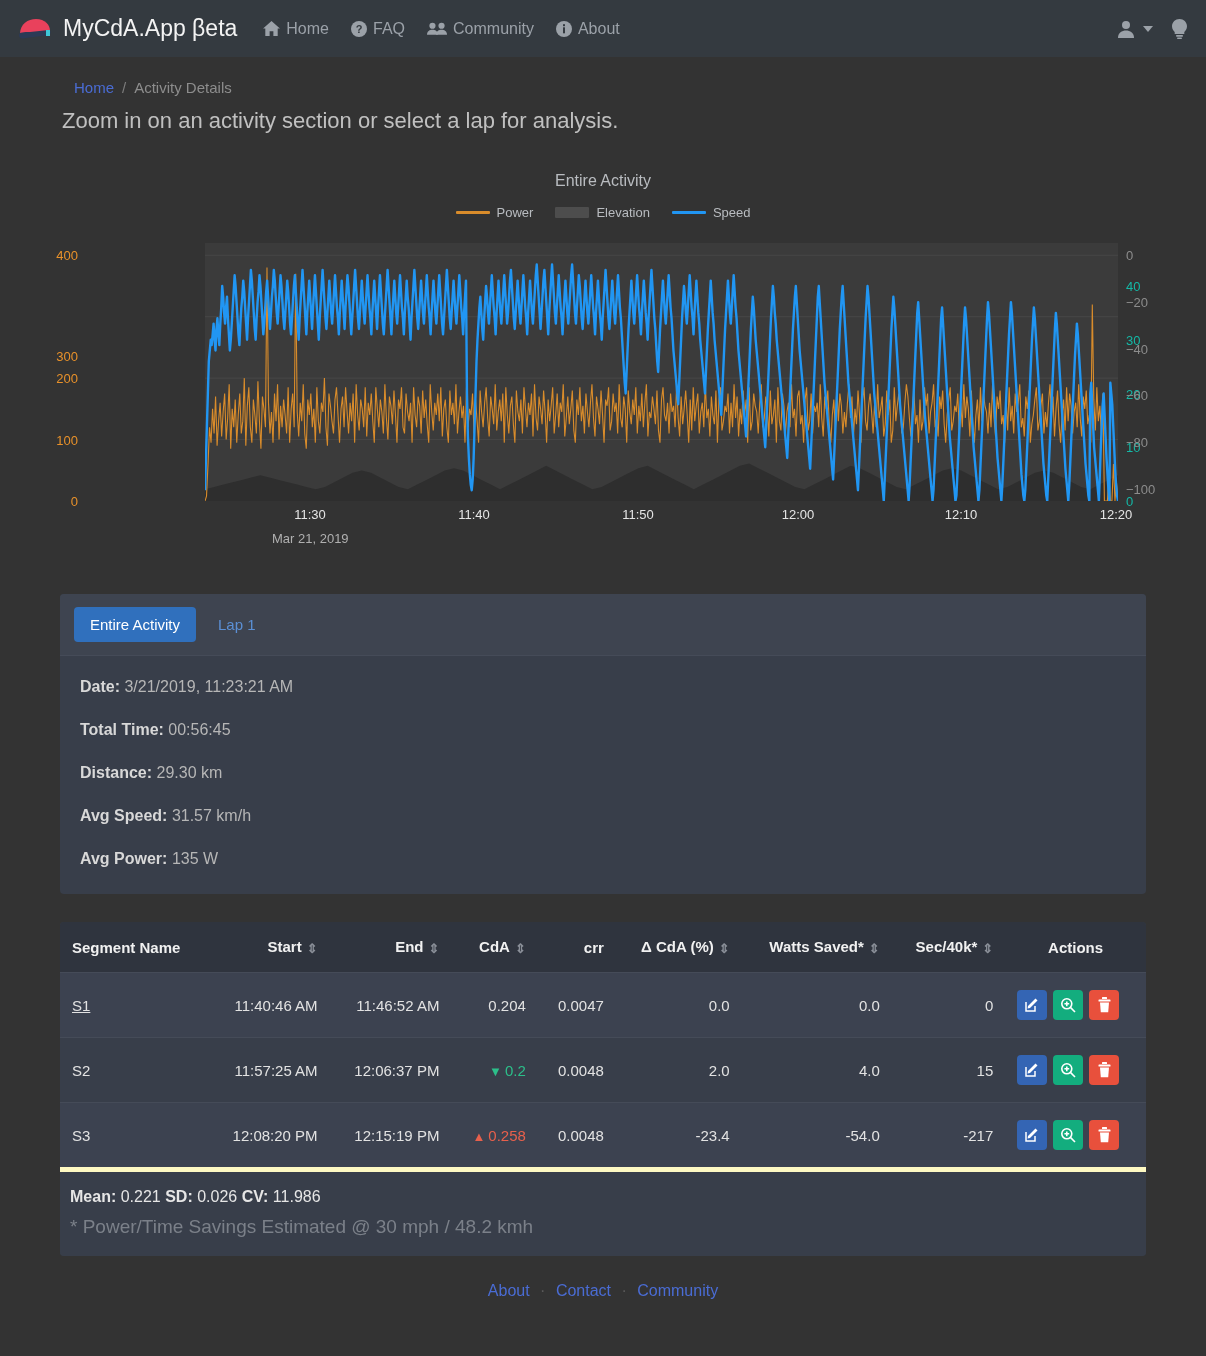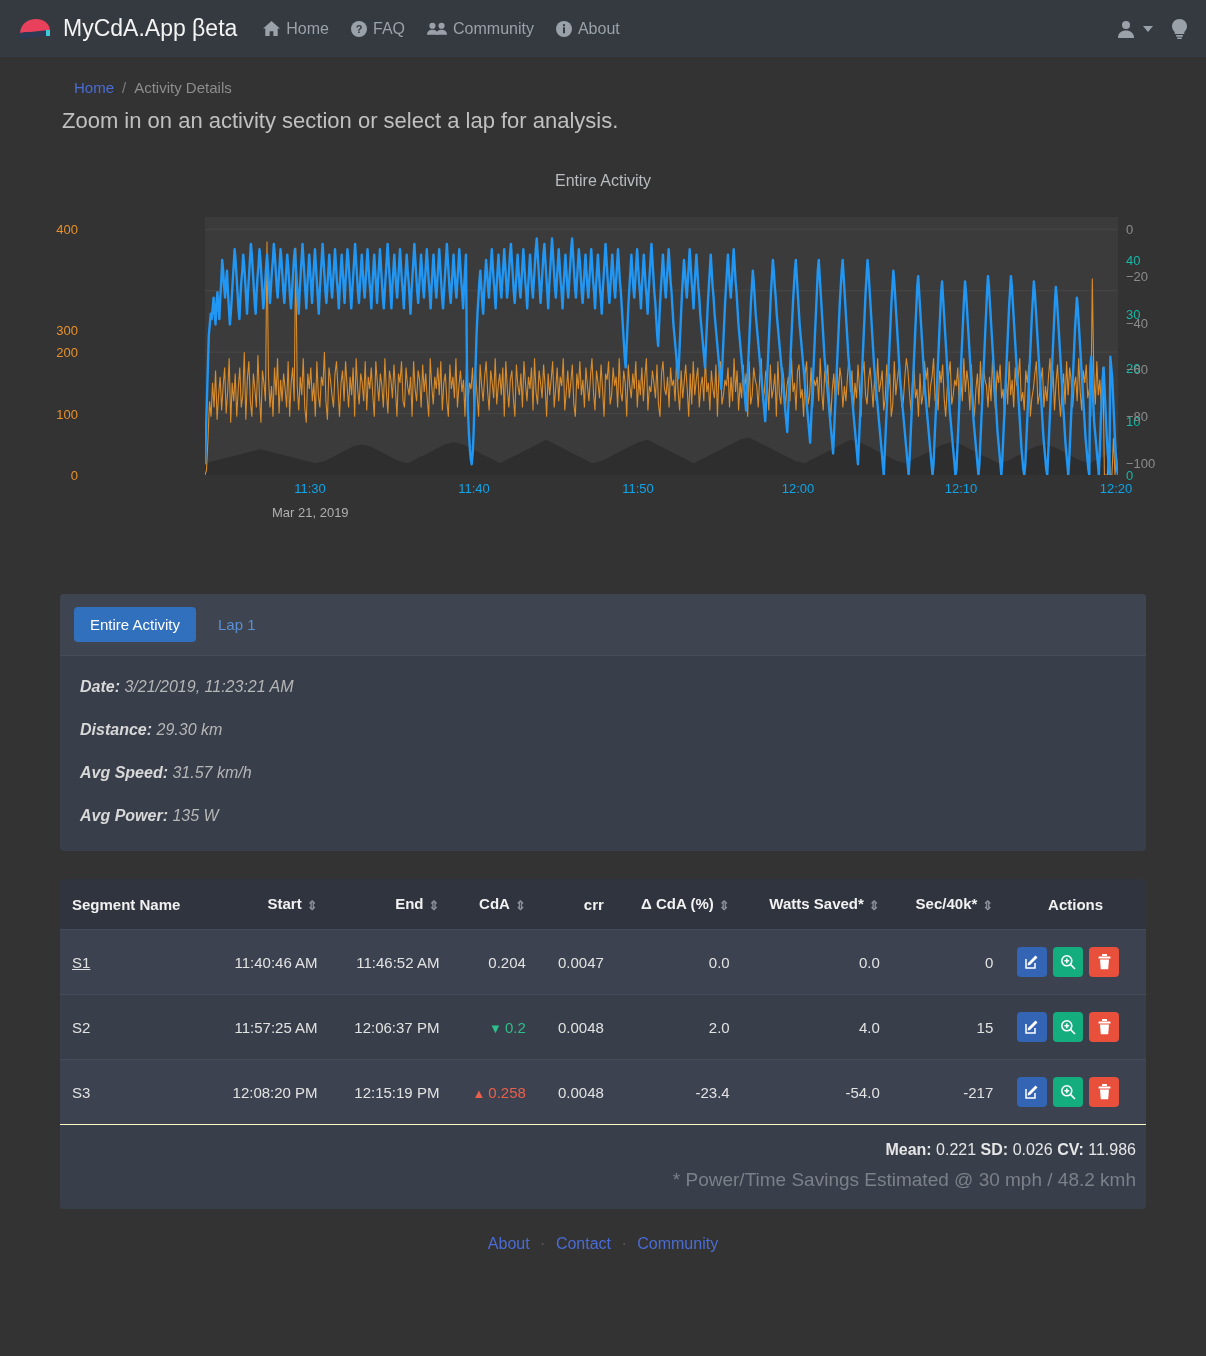--- a/index.html
+++ b/index.html
@@ -102,21 +102,21 @@
   .ytick-r1 {
     position: absolute; left: 1066px; transform: translateY(-50%);
     font-size: 13px; color: #14b8a6; width: 40px;
   }
   .ytick-r2 {
     position: absolute; left: 1066px; transform: translateY(-50%);
     font-size: 13px; color: #8c8c8c; width: 52px;
   }
   .xtick {
     position: absolute; top: 276px; transform: translateX(-50%);
-    font-size: 13px; color: #0ea5e9; white-space: nowrap;
+    font-size: 13px; color: #e5e5e5; white-space: nowrap;
   }
   .xdate {
     position: absolute; top: 300px;
     font-size: 13px; color: #b0b0b0; white-space: nowrap;
   }
 
   
   .card {
     margin-top: 52px;
     background: #383e4a;
@@ -128,21 +128,21 @@
     padding: 13px 14px;
     display: flex; align-items: center; gap: 6px;
     border-bottom: 1px solid #454b58;
   }
   .tab {
     font-size: 15px; padding: 9px 16px; border-radius: 4px;
     color: #5b8fd4; cursor: pointer; text-decoration: none;
     white-space: nowrap;
   }
   .tab.active { background: #3070bd; color: #ffffff; }
-  .card-body { padding: 22px 28px 24px 20px; font-style: italic; }
+  .card-body { padding: 22px 28px 24px 20px; }
   .stat { font-size: 16px; color: #b6b6b6; margin: 0 0 25px 0; }
   .stat:last-child { margin-bottom: 2px; }
   .stat b { color: #d8d8d8; font-weight: 700; }
 
   
   .table-wrap {
     margin-top: 28px;
     background: #383e4a;
     border-radius: 4px;
     overflow: hidden;
@@ -182,23 +182,23 @@
 
   .btn-grp { display: flex; gap: 6px; justify-content: flex-start; }
   .abtn {
     width: 30px; height: 30px; border-radius: 4px; border: none;
     display: flex; align-items: center; justify-content: center;
     cursor: pointer; padding: 0;
   }
 
   .tfoot {
     background: #383e4a;
-    text-align: right;
+    text-align: left;
     padding: 16px 10px 18px 10px;
-    border-top: 1px solid #fef9c3;
+    border-top: 5px solid #fef9c3;
   }
   .tfoot .mean { font-size: 16px; color: #e6e6e6; }
   .tfoot .mean b { font-weight: 700; }
   .tfoot .note { font-size: 19px; color: #7b8089; margin-top: 10px; }
 
   
   footer { text-align: center; padding: 26px 0 14px 0; }
   .flinks { font-size: 16px; }
   .flinks a { color: #4a6cd4; text-decoration: none; margin: 0 6px; }
   .flinks span { color: #5a5a5a; }
@@ -287,20 +287,34 @@
     <a href="#">Home</a>
     <span class="sep">/</span>
     <span>Activity Details</span>
   </nav>
 
   <p class="page-sub">Zoom in on an activity section or select a lap for analysis.</p>
 
   <div class="chart-block">
     <div class="chart-title">Entire Activity</div>
 
+    <div class="chart-legend">
+      <div class="leg">
+        <span class="swatch-line" style="background:#d98c2b"></span>
+        <span>Power</span>
+      </div>
+      <div class="leg">
+        <span class="swatch-block" style="background:#4d4d4d"></span>
+        <span>Elevation</span>
+      </div>
+      <div class="leg">
+        <span class="swatch-line" style="background:#2196f3"></span>
+        <span>Speed</span>
+      </div>
+    </div>
 
     <div class="chart-area">
       <div class="plot" id="plot"><svg width="913" height="258" viewBox="0 0 913 258">
             <line x1="0" x2="913" y1="258" y2="258" stroke="#474747" stroke-width="1"></line>
             <line x1="0" x2="913" y1="196.57142857142858" y2="196.57142857142858" stroke="#474747" stroke-width="1"></line>
             <line x1="0" x2="913" y1="135.14285714285717" y2="135.14285714285717" stroke="#474747" stroke-width="1"></line>
             <line x1="0" x2="913" y1="73.71428571428572" y2="73.71428571428572" stroke="#474747" stroke-width="1"></line>
             <line x1="0" x2="913" y1="12.285714285714306" y2="12.285714285714306" stroke="#474747" stroke-width="1"></line>
             <path d="M0.00 246.27 L9.22 243.93 L18.44 241.58 L27.67 239.24 L36.89 236.89 L46.11 234.55 L55.33 232.20 L64.56 234.55 L73.78 236.89 L83.00 239.24 L92.22 241.58 L101.44 243.93 L110.67 246.27 L119.89 243.93 L129.11 239.24 L138.33 234.55 L147.56 229.85 L156.78 227.51 L166.00 229.85 L175.22 234.55 L184.44 239.24 L193.67 243.93 L202.89 246.27 L212.11 241.58 L221.33 236.89 L230.56 232.20 L239.78 227.51 L249.00 225.16 L258.22 227.51 L267.44 232.20 L276.67 236.89 L285.89 241.58 L295.11 246.27 L304.33 241.58 L313.56 236.89 L322.78 232.20 L332.00 227.51 L341.22 222.82 L350.44 227.51 L359.67 232.20 L368.89 236.89 L378.11 241.58 L387.33 246.27 L396.56 243.93 L405.78 239.24 L415.00 234.55 L424.22 229.85 L433.44 225.16 L442.67 222.82 L451.89 227.51 L461.11 232.20 L470.33 236.89 L479.56 241.58 L488.78 246.27 L498.00 241.58 L507.22 236.89 L516.44 232.20 L525.67 227.51 L534.89 222.82 L544.11 220.47 L553.33 225.16 L562.56 229.85 L571.78 234.55 L581.00 239.24 L590.22 243.93 L599.44 246.27 L608.67 241.58 L617.89 236.89 L627.11 232.20 L636.33 227.51 L645.56 222.82 L654.78 225.16 L664.00 229.85 L673.22 234.55 L682.44 239.24 L691.67 243.93 L700.89 246.27 L710.11 241.58 L719.33 236.89 L728.56 232.20 L737.78 227.51 L747.00 225.16 L756.22 227.51 L765.44 232.20 L774.67 236.89 L783.89 241.58 L793.11 246.27 L802.33 243.93 L811.56 239.24 L820.78 234.55 L830.00 229.85 L839.22 227.51 L848.44 229.85 L857.67 234.55 L866.89 239.24 L876.11 243.93 L885.33 246.27 L894.56 241.58 L903.78 236.89 L913.00 232.20 L913 258 L0 258 Z" fill="#2e2e2e" stroke="none"></path>
             <path d="M0.00 258.00 L1.51 253.09 L3.02 221.14 L4.53 184.29 L6.05 199.64 L7.56 165.86 L9.07 190.43 L10.58 153.57 L12.09 202.71 L13.60 178.14 L15.12 159.71 L16.63 193.50 L18.14 168.93 L19.65 150.50 L21.16 196.57 L22.67 175.07 L24.19 141.29 L25.70 205.79 L27.21 165.86 L28.72 184.29 L30.23 156.64 L31.74 199.64 L33.25 172.00 L34.77 150.50 L36.28 190.43 L37.79 178.14 L39.30 135.14 L40.81 202.71 L42.32 162.79 L43.84 144.36 L45.35 184.29 L46.86 199.64 L48.37 156.64 L49.88 172.00 L51.39 190.43 L52.91 138.21 L54.42 178.14 L55.93 205.79 L57.44 153.57 L58.95 165.86 L60.46 184.29 L61.98 24.57 L63.49 159.71 L65.00 190.43 L66.51 168.93 L68.02 199.64 L69.53 150.50 L71.04 178.14 L72.56 141.29 L74.07 196.57 L75.58 162.79 L77.09 184.29 L78.60 156.64 L80.11 172.00 L81.63 190.43 L83.14 144.36 L84.65 199.64 L86.16 165.86 L87.67 150.50 L89.18 184.29 L90.70 30.71 L92.21 168.93 L93.72 193.50 L95.23 159.71 L96.74 178.14 L98.25 141.29 L99.76 190.43 L101.28 205.79 L102.79 156.64 L104.30 172.00 L105.81 150.50 L107.32 184.29 L108.83 165.86 L110.35 199.64 L111.86 144.36 L113.37 178.14 L114.88 190.43 L116.39 159.71 L117.90 168.93 L119.42 135.14 L120.93 184.29 L122.44 202.71 L123.95 150.50 L125.46 162.79 L126.97 178.14 L128.49 190.43 L130.00 156.64 L131.51 144.36 L133.02 172.00 L134.53 199.64 L136.04 165.86 L137.55 153.57 L139.07 184.29 L140.58 144.36 L142.09 168.93 L143.60 190.43 L145.11 159.71 L146.62 178.14 L148.14 150.50 L149.65 199.64 L151.16 141.29 L152.67 172.00 L154.18 187.36 L155.69 156.64 L157.21 165.86 L158.72 184.29 L160.23 144.36 L161.74 193.50 L163.25 159.71 L164.76 172.00 L166.27 150.50 L167.79 178.14 L169.30 199.64 L170.81 144.36 L172.32 165.86 L173.83 184.29 L175.34 156.64 L176.86 168.93 L178.37 190.43 L179.88 141.29 L181.39 175.07 L182.90 196.57 L184.41 153.57 L185.93 162.79 L187.44 181.21 L188.95 147.43 L190.46 172.00 L191.97 199.64 L193.48 156.64 L195.00 165.86 L196.51 144.36 L198.02 184.29 L199.53 190.43 L201.04 150.50 L202.55 168.93 L204.06 178.14 L205.58 159.71 L207.09 199.64 L208.60 144.36 L210.11 172.00 L211.62 184.29 L213.13 153.57 L214.65 162.79 L216.16 190.43 L217.67 147.43 L219.18 175.07 L220.69 156.64 L222.20 181.21 L223.72 199.64 L225.23 141.29 L226.74 168.93 L228.25 187.36 L229.76 159.71 L231.27 172.00 L232.78 150.50 L234.30 178.14 L235.81 144.36 L237.32 193.50 L238.83 165.86 L240.34 156.64 L241.85 184.29 L243.37 199.64 L244.88 147.43 L246.39 172.00 L247.90 159.71 L249.41 181.21 L250.92 141.29 L252.44 190.43 L253.95 168.93 L255.46 153.57 L256.97 175.07 L258.48 162.79 L259.99 199.64 L261.50 144.36 L263.02 184.29 L264.53 165.86 L266.04 172.00 L267.55 150.50 L269.06 190.43 L270.57 156.64 L272.09 178.14 L273.60 199.64 L275.11 147.43 L276.62 168.93 L278.13 184.29 L279.64 159.71 L281.16 144.36 L282.67 175.07 L284.18 193.50 L285.69 153.57 L287.20 165.86 L288.71 181.21 L290.23 141.29 L291.74 187.36 L293.25 168.93 L294.76 156.64 L296.27 178.14 L297.78 150.50 L299.29 199.64 L300.81 144.36 L302.32 172.00 L303.83 190.43 L305.34 162.79 L306.85 153.57 L308.36 181.21 L309.88 199.64 L311.39 147.43 L312.90 168.93 L314.41 178.14 L315.92 156.64 L317.43 190.43 L318.95 144.36 L320.46 165.86 L321.97 184.29 L323.48 159.71 L324.99 172.00 L326.50 150.50 L328.01 193.50 L329.53 141.29 L331.04 175.07 L332.55 187.36 L334.06 153.57 L335.57 165.86 L337.08 181.21 L338.60 147.43 L340.11 168.93 L341.62 199.64 L343.13 156.64 L344.64 178.14 L346.15 162.79 L347.67 144.36 L349.18 190.43 L350.69 172.00 L352.20 150.50 L353.71 184.29 L355.22 159.71 L356.74 168.93 L358.25 141.29 L359.76 193.50 L361.27 175.07 L362.78 153.57 L364.29 181.21 L365.80 165.86 L367.32 147.43 L368.83 187.36 L370.34 199.64 L371.85 156.64 L373.36 172.00 L374.87 144.36 L376.39 178.14 L377.90 162.79 L379.41 190.43 L380.92 150.50 L382.43 168.93 L383.94 184.29 L385.46 159.71 L386.97 141.29 L388.48 175.07 L389.99 193.50 L391.50 153.57 L393.01 165.86 L394.52 181.21 L396.04 147.43 L397.55 172.00 L399.06 199.64 L400.57 156.64 L402.08 162.79 L403.59 144.36 L405.11 187.36 L406.62 178.14 L408.13 150.50 L409.64 168.93 L411.15 159.71 L412.66 190.43 L414.18 141.29 L415.69 175.07 L417.20 184.29 L418.71 153.57 L420.22 165.86 L421.73 199.64 L423.25 147.43 L424.76 168.93 L426.27 181.21 L427.78 156.64 L429.29 172.00 L430.80 144.36 L432.31 190.43 L433.83 162.79 L435.34 178.14 L436.85 150.50 L438.36 184.29 L439.87 159.71 L441.38 141.29 L442.90 193.50 L444.41 168.93 L445.92 175.07 L447.43 153.57 L448.94 165.86 L450.45 181.21 L451.97 147.43 L453.48 187.36 L454.99 199.64 L456.50 156.64 L458.01 144.36 L459.52 172.00 L461.03 178.14 L462.55 159.71 L464.06 190.43 L465.57 150.50 L467.08 168.93 L468.59 162.79 L470.10 184.29 L471.62 141.29 L473.13 175.07 L474.64 193.50 L476.15 153.57 L477.66 181.21 L479.17 165.86 L480.69 147.43 L482.20 172.00 L483.71 199.64 L485.22 156.64 L486.73 187.36 L488.24 144.36 L489.75 178.14 L491.27 162.79 L492.78 150.50 L494.29 190.43 L495.80 168.93 L497.31 159.71 L498.82 184.29 L500.34 141.29 L501.85 175.07 L503.36 165.86 L504.87 193.50 L506.38 153.57 L507.89 172.00 L509.41 181.21 L510.92 147.43 L512.43 199.64 L513.94 156.64 L515.45 144.36 L516.96 187.36 L518.48 178.14 L519.99 162.79 L521.50 168.93 L523.01 150.50 L524.52 190.43 L526.03 159.71 L527.54 184.29 L529.06 141.29 L530.57 175.07 L532.08 153.57 L533.59 193.50 L535.10 165.86 L536.61 181.21 L538.13 147.43 L539.64 172.00 L541.15 156.64 L542.66 199.64 L544.17 144.36 L545.68 187.36 L547.20 178.14 L548.71 150.50 L550.22 162.79 L551.73 168.93 L553.24 190.43 L554.75 159.71 L556.26 141.29 L557.78 184.29 L559.29 175.07 L560.80 153.57 L562.31 165.86 L563.82 193.50 L565.33 147.43 L566.85 181.21 L568.36 172.00 L569.87 156.64 L571.38 199.64 L572.89 144.36 L574.40 178.14 L575.92 187.36 L577.43 150.50 L578.94 162.79 L580.45 190.43 L581.96 168.93 L583.47 159.71 L584.99 184.29 L586.50 141.29 L588.01 175.07 L589.52 165.86 L591.03 193.50 L592.54 153.57 L594.05 147.43 L595.57 181.21 L597.08 172.00 L598.59 199.64 L600.10 156.64 L601.61 144.36 L603.12 187.36 L604.64 178.14 L606.15 150.50 L607.66 190.43 L609.17 162.79 L610.68 168.93 L612.19 159.71 L613.71 184.29 L615.22 141.29 L616.73 175.07 L618.24 193.50 L619.75 153.57 L621.26 165.86 L622.77 147.43 L624.29 181.21 L625.80 199.64 L627.31 172.00 L628.82 156.64 L630.33 187.36 L631.84 144.36 L633.36 178.14 L634.87 150.50 L636.38 162.79 L637.89 190.43 L639.40 168.93 L640.91 184.29 L642.43 159.71 L643.94 141.29 L645.45 175.07 L646.96 153.57 L648.47 193.50 L649.98 165.86 L651.50 181.21 L653.01 147.43 L654.52 172.00 L656.03 199.64 L657.54 156.64 L659.05 144.36 L660.56 178.14 L662.08 187.36 L663.59 162.79 L665.10 150.50 L666.61 168.93 L668.12 190.43 L669.63 159.71 L671.15 184.29 L672.66 141.29 L674.17 175.07 L675.68 165.86 L677.19 153.57 L678.70 193.50 L680.22 181.21 L681.73 147.43 L683.24 172.00 L684.75 156.64 L686.26 199.64 L687.77 187.36 L689.28 144.36 L690.80 178.14 L692.31 162.79 L693.82 150.50 L695.33 168.93 L696.84 190.43 L698.35 184.29 L699.87 159.71 L701.38 141.29 L702.89 153.57 L704.40 175.07 L705.91 193.50 L707.42 165.86 L708.94 147.43 L710.45 181.21 L711.96 172.00 L713.47 199.64 L714.98 156.64 L716.49 187.36 L718.00 178.14 L719.52 144.36 L721.03 162.79 L722.54 150.50 L724.05 190.43 L725.56 168.93 L727.07 159.71 L728.59 141.29 L730.10 184.29 L731.61 175.07 L733.12 193.50 L734.63 153.57 L736.14 165.86 L737.66 147.43 L739.17 181.21 L740.68 199.64 L742.19 172.00 L743.70 156.64 L745.21 144.36 L746.73 187.36 L748.24 178.14 L749.75 162.79 L751.26 168.93 L752.77 150.50 L754.28 190.43 L755.79 159.71 L757.31 184.29 L758.82 141.29 L760.33 175.07 L761.84 153.57 L763.35 165.86 L764.86 193.50 L766.38 147.43 L767.89 181.21 L769.40 199.64 L770.91 172.00 L772.42 156.64 L773.93 187.36 L775.45 144.36 L776.96 178.14 L778.47 150.50 L779.98 162.79 L781.49 168.93 L783.00 190.43 L784.51 159.71 L786.03 184.29 L787.54 141.29 L789.05 175.07 L790.56 193.50 L792.07 153.57 L793.58 165.86 L795.10 147.43 L796.61 181.21 L798.12 172.00 L799.63 199.64 L801.14 156.64 L802.65 187.36 L804.17 144.36 L805.68 178.14 L807.19 162.79 L808.70 190.43 L810.21 150.50 L811.72 168.93 L813.24 159.71 L814.75 141.29 L816.26 184.29 L817.77 175.07 L819.28 193.50 L820.79 153.57 L822.30 165.86 L823.82 147.43 L825.33 199.64 L826.84 181.21 L828.35 172.00 L829.86 156.64 L831.37 144.36 L832.89 187.36 L834.40 178.14 L835.91 162.79 L837.42 150.50 L838.93 190.43 L840.44 168.93 L841.96 184.29 L843.47 159.71 L844.98 141.29 L846.49 175.07 L848.00 153.57 L849.51 193.50 L851.02 165.86 L852.54 147.43 L854.05 181.21 L855.56 199.64 L857.07 172.00 L858.58 156.64 L860.09 187.36 L861.61 144.36 L863.12 178.14 L864.63 150.50 L866.14 162.79 L867.65 190.43 L869.16 168.93 L870.68 159.71 L872.19 184.29 L873.70 141.29 L875.21 175.07 L876.72 193.50 L878.23 153.57 L879.75 165.86 L881.26 147.43 L882.77 181.21 L884.28 172.00 L885.79 199.64 L887.30 61.43 L888.81 156.64 L890.33 187.36 L891.84 144.36 L893.35 178.14 L894.86 162.79 L896.37 190.43 L897.88 150.50 L899.40 258.00 L900.91 258.00 L902.42 258.00 L903.93 230.36 L905.44 258.00 L906.95 258.00 L908.47 221.14 L909.98 258.00 L911.49 239.57 L913.00 258.00 " fill="none" stroke="#d98c2b" stroke-width="1.1"></path>
@@ -338,20 +352,24 @@
     <div class="card-head">
       <a class="tab active" href="#">Entire Activity</a>
       <a class="tab" href="#">Lap 1</a>
     </div>
     <div class="card-body">
       <p class="stat">
         <b>Date:</b>
         <span>3/21/2019, 11:23:21 AM</span>
       </p>
       <p class="stat">
+        <b>Total Time:</b>
+        <span>00:56:45</span>
+      </p>
+      <p class="stat">
         <b>Distance:</b>
         <span>29.30 km</span>
       </p>
       <p class="stat">
         <b>Avg Speed:</b>
         <span>31.57 km/h</span>
       </p>
       <p class="stat">
         <b>Avg Power:</b>
         <span>135 W</span>

